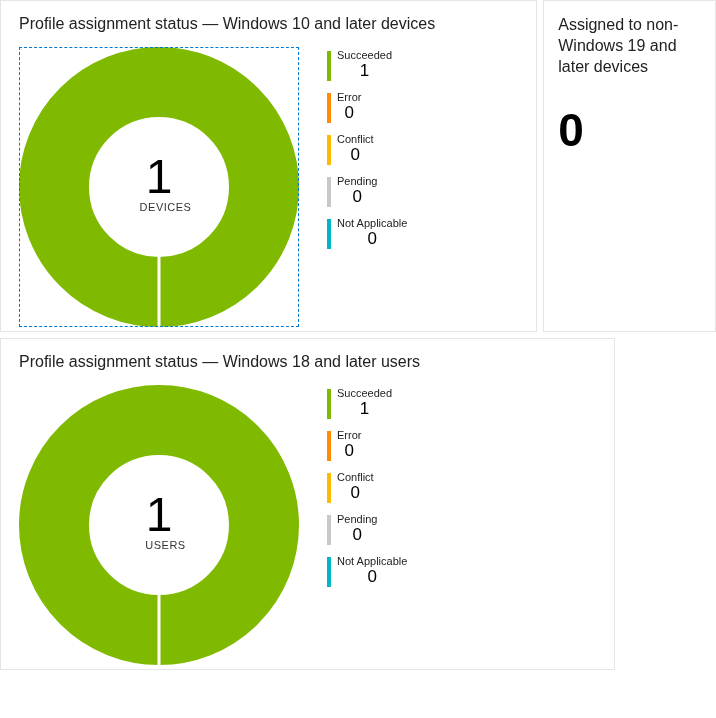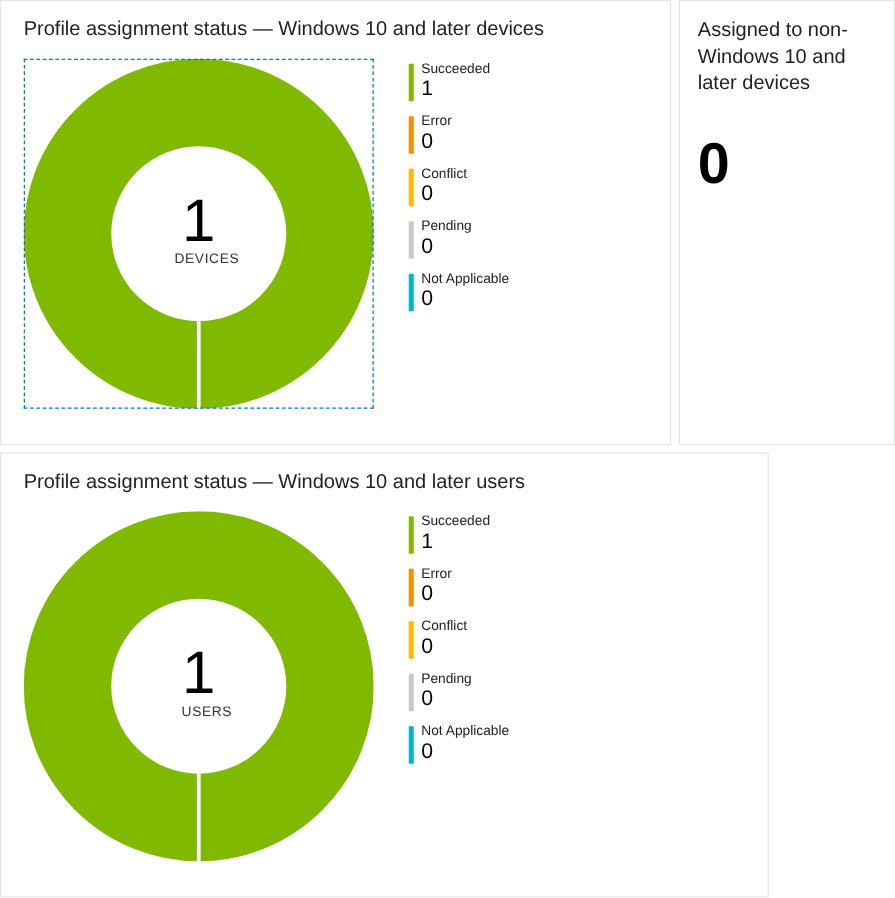--- a/index.html
+++ b/index.html
@@ -14,21 +14,21 @@
     display: flex;
     gap: 6px;
     padding: 0;
   }
   .card {
     border: 1px solid #e5e5e5;
     background: #fff;
   }
   .main-card {
     width: 615px;
-    padding: 14px 18px 28px 18px;
+    padding: 14px 18px 4px 18px;
   }
   .side-card {
     width: 195px;
     padding: 14px 14px 18px 14px;
   }
   .card-title {
     font-size: 16px;
     font-weight: 400;
     color: #222;
     margin: 0 0 14px 0;
@@ -93,20 +93,21 @@
   }
   .legend-bar {
     width: 4px;
     height: 30px;
     flex: none;
     margin-top: 2px;
   }
   .legend-text {
     display: flex;
     flex-direction: column;
+    text-align: center;
   }
   .legend-label {
     font-size: 11px;
     color: #222;
     line-height: 1.1;
   }
   .legend-value {
     font-size: 17px;
     font-weight: 400;
     color: #000;
@@ -166,28 +167,28 @@
             <div class="legend-text">
               <div class="legend-label">Not Applicable</div>
               <div class="legend-value">0</div>
             </div>
           </div>
         </div>
     </div>
   </div>
 
   <div class="card side-card">
-    <div class="side-title">Assigned to non-Windows 10 and later devices</div>
+    <div class="side-title">Assigned to non-Windows 19 and later devices</div>
     <div class="side-value">0</div>
   </div>
 </div>
 
 <div class="row stack">
   <div class="card main-card">
-    <div class="card-title">Profile assignment status — Windows 10 and later users</div>
+    <div class="card-title">Profile assignment status — Windows 18 and later users</div>
     <div class="chart-row">
       <div class="donut-wrap">
         <svg class="donut-svg" width="280" height="280" viewBox="0 0 280 280">
           <circle cx="140" cy="140" r="105" fill="none" stroke="#7FBA00" stroke-width="70"></circle>
           <line x1="140" y1="210" x2="140" y2="280" stroke="#ffffff" stroke-width="3"></line>
         </svg>
         <div class="donut-center">
           <div class="donut-number">1</div>
           <div class="donut-label">USERS</div>
         </div>

